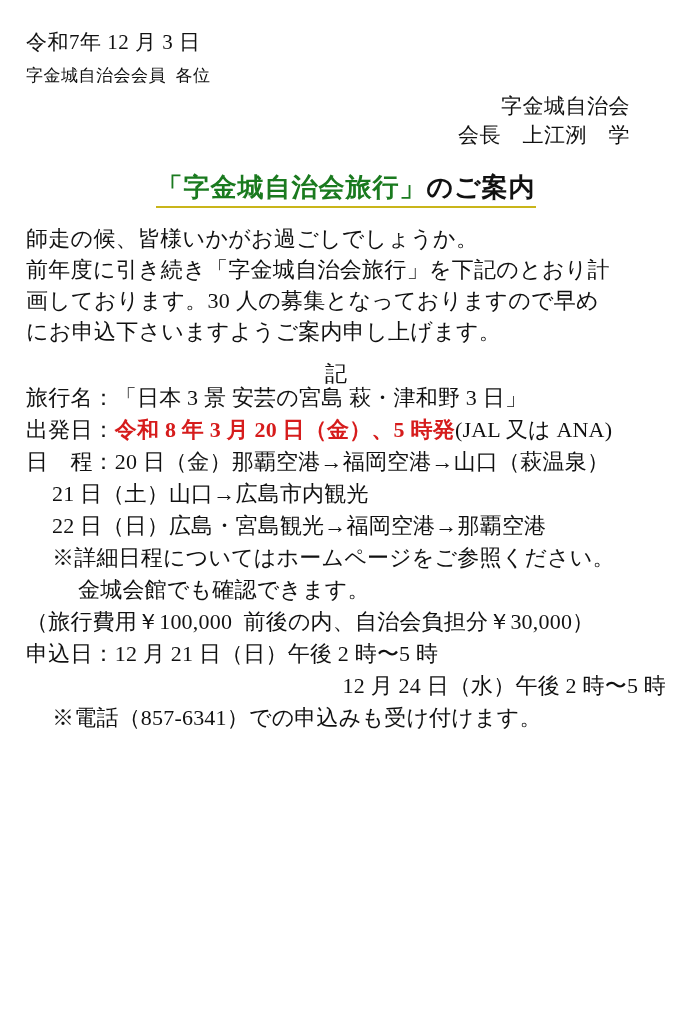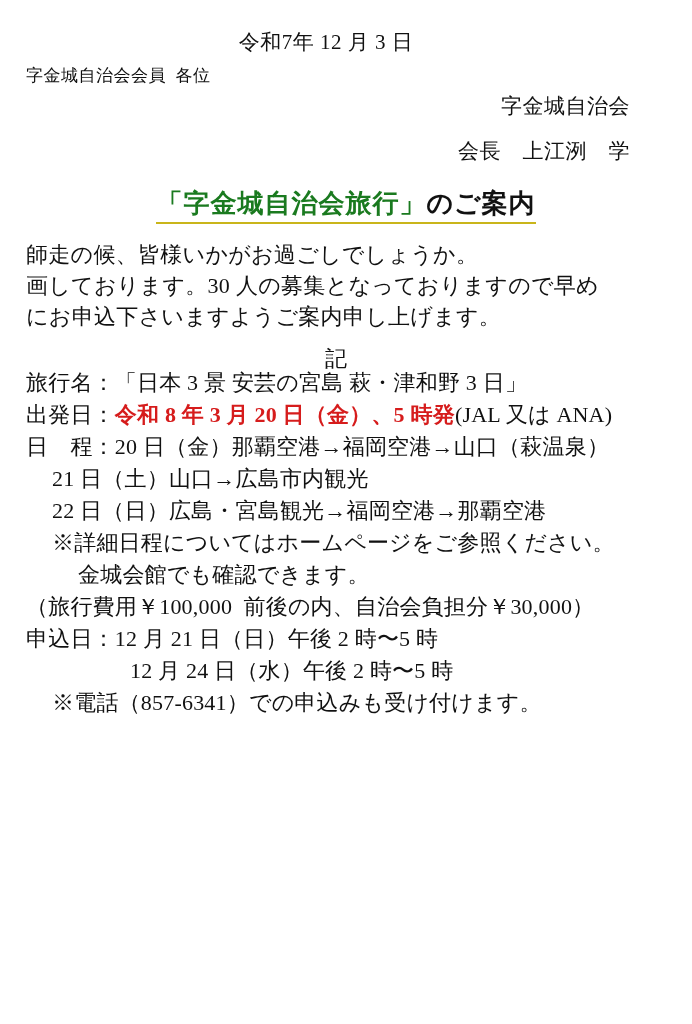--- a/index.html
+++ b/index.html
@@ -20,40 +20,39 @@
     width: 692px;
     height: 1024px;
     box-sizing: border-box;
     padding: 0 26px;
   }
   .line {
     line-height: 1.0;
     white-space: pre;
   }
   .date-line {
-    text-align: center;
     font-size: 21px;
     padding-top: 32px;
     padding-right: 40px;
     letter-spacing: 0.5px;
   }
   .addressee {
     font-size: 17px;
     margin-top: 14px;
     letter-spacing: 0.5px;
   }
   .sender-block {
     margin-top: 12px;
     text-align: right;
     padding-right: 36px;
     font-size: 21px;
     letter-spacing: 0.5px;
   }
   .sender-block .sender-name {
-    margin-top: 24px;
+    margin-top: 8px;
   }
   .title-wrap {
     text-align: center;
     margin-top: 24px;
   }
   .title {
     display: inline-block;
     font-size: 26px;
     font-weight: 700;
     color: #1a7a1f;
@@ -86,21 +85,21 @@
   }
   .details .line {
     margin-bottom: 10px;
   }
   .red {
     color: #d61c1c;
     font-weight: 700;
   }
   .indent1 { padding-left: 26px; }
   .indent2 { padding-left: 52px; }
-  .indent3 { padding-left: 104px; }
+  .indent3 { padding-left: 104px; text-align: right; }
 </style>
 </head>
 <body>
 
 <div class="page">
 
   <div class="date-line line">令和7年 12 月 3 日</div>
 
   <div class="addressee line">字金城自治会会員  各位</div>
 
@@ -108,20 +107,21 @@
     <div class="line">字金城自治会</div>
     <div class="line sender-name">会長　上江洌　学</div>
   </div>
 
   <div class="title-wrap">
     <span class="title"><span>「字金城自治会旅行」</span><span class="black">のご案内</span></span>
   </div>
 
   <div class="body-text">
     <div class="line">師走の候、皆様いかがお過ごしでしょうか。</div>
+    <div class="line">前年度に引き続き「字金城自治会旅行」を下記のとおり計</div>
     <div class="line">画しております。30 人の募集となっておりますので早め</div>
     <div class="line">にお申込下さいますようご案内申し上げます。</div>
   </div>
 
   <div class="ki line">記</div>
 
   <div class="details">
 
     <div class="line"><span>旅行名：</span><span>「日本 3 景 安芸の宮島 萩・津和野 3 日」</span></div>
 

